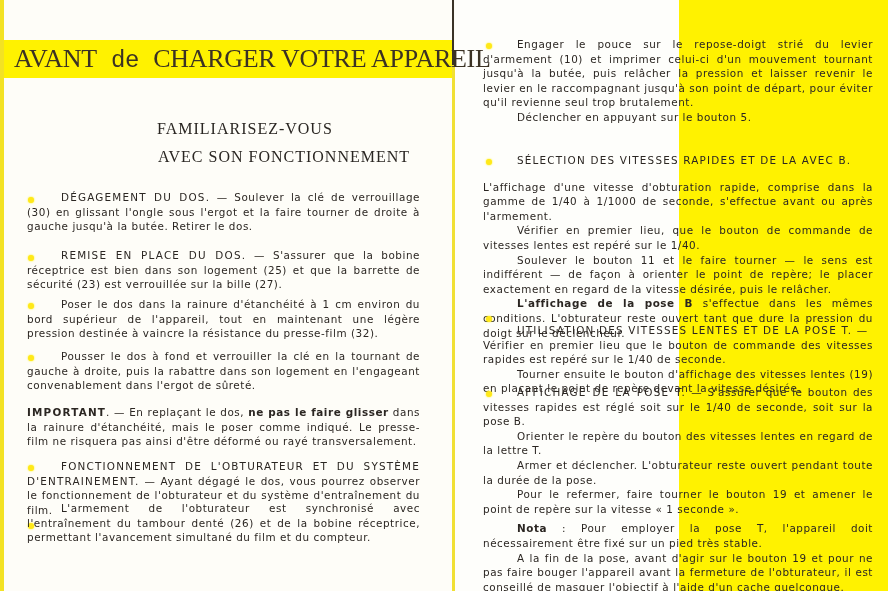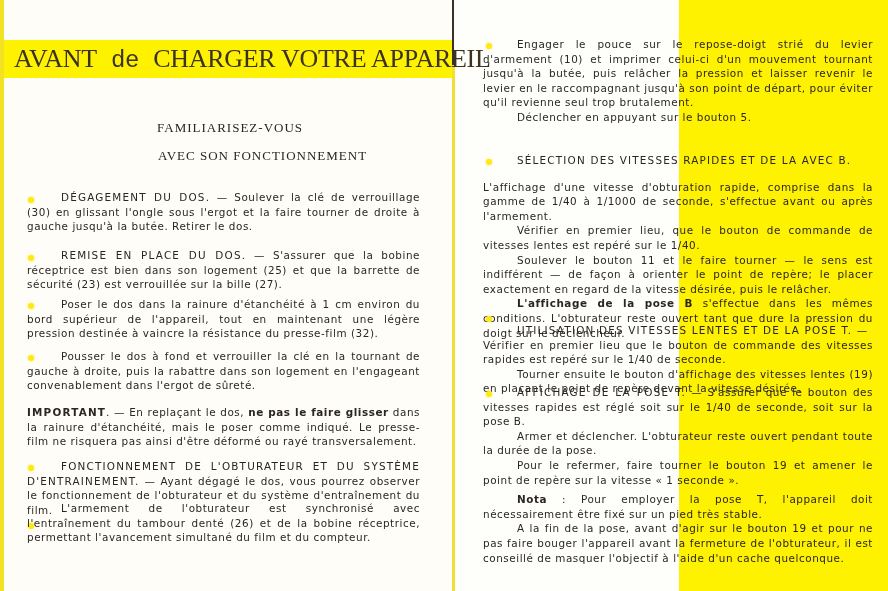--- a/index.html
+++ b/index.html
@@ -22,21 +22,21 @@
   }
   .header-title {
     position: absolute; left: 14px; top: 44px;
     font-family: "Liberation Serif", serif; font-size: 26px; color: #3b3224;
     letter-spacing: -0.3px; white-space: nowrap;
   }
   .header-title .small { font-size: 24px; font-family: Liberation Mono, monospace; }
 
   .subtitle {
     position: absolute; font-family: "Liberation Serif", serif;
-    font-size: 13px; letter-spacing: 1px; color: #2a2622; white-space: nowrap; text-align: right;
+    font-size: 16px; letter-spacing: 1px; color: #2a2622; white-space: nowrap; text-align: right;
   }
 
   .txt {
     position: absolute; font-size: 10.4px; line-height: 14.6px;
     letter-spacing: 0.55px; color: #2b2622; text-align: justify;
     text-align-last: left;
   }
   .left-col { left: 27px; width: 393px; }
   .right-col { left: 483px; width: 390px; }
   .ind { text-indent: 34px; }
@@ -112,17 +112,18 @@
 <div class="bullet" style="left:486px; top:316px;"></div>
 <div class="txt right-col" style="top:310px;margin-top:13px;">
   <span class="para-ind caps">UTILISATION DES VITESSES LENTES ET DE LA POSE T. —</span>
   <span style="display:block;">Vérifier en premier lieu que le bouton de commande des vitesses rapides est repéré sur le 1/40 de seconde.</span>
   <span class="para-ind">Tourner ensuite le bouton d'affichage des vitesses lentes (19) en plaçant le point de repère devant la vitesse désirée.</span>
 </div>
 
 <div class="bullet" style="left:486px; top:391px;"></div>
 <div class="txt right-col" style="top:385px;">
   <span class="para-ind"><span class="caps">AFFICHAGE DE LA POSE T.</span><span> — S'assurer que le bouton des vitesses rapides est réglé soit sur le 1/40 de seconde, soit sur la pose B.</span></span>
+  <span class="para-ind">Orienter le repère du bouton des vitesses lentes en regard de la lettre T.</span>
   <span class="para-ind">Armer et déclencher. L'obturateur reste ouvert pendant toute la durée de la pose.</span>
   <span class="para-ind">Pour le refermer, faire tourner le bouton 19 et amener le point de repère sur la vitesse « 1 seconde ».</span>
   <span class="para-ind" style="margin-top:5px;"><span class="b">Nota</span><span> : Pour employer la pose T, l'appareil doit nécessairement être fixé sur un pied très stable.</span></span>
   <span class="para-ind">A la fin de la pose, avant d'agir sur le bouton 19 et pour ne pas faire bouger l'appareil avant la fermeture de l'obturateur, il est conseillé de masquer l'objectif à l'aide d'un cache quelconque.</span>
 </div>
 
 </body></html>

